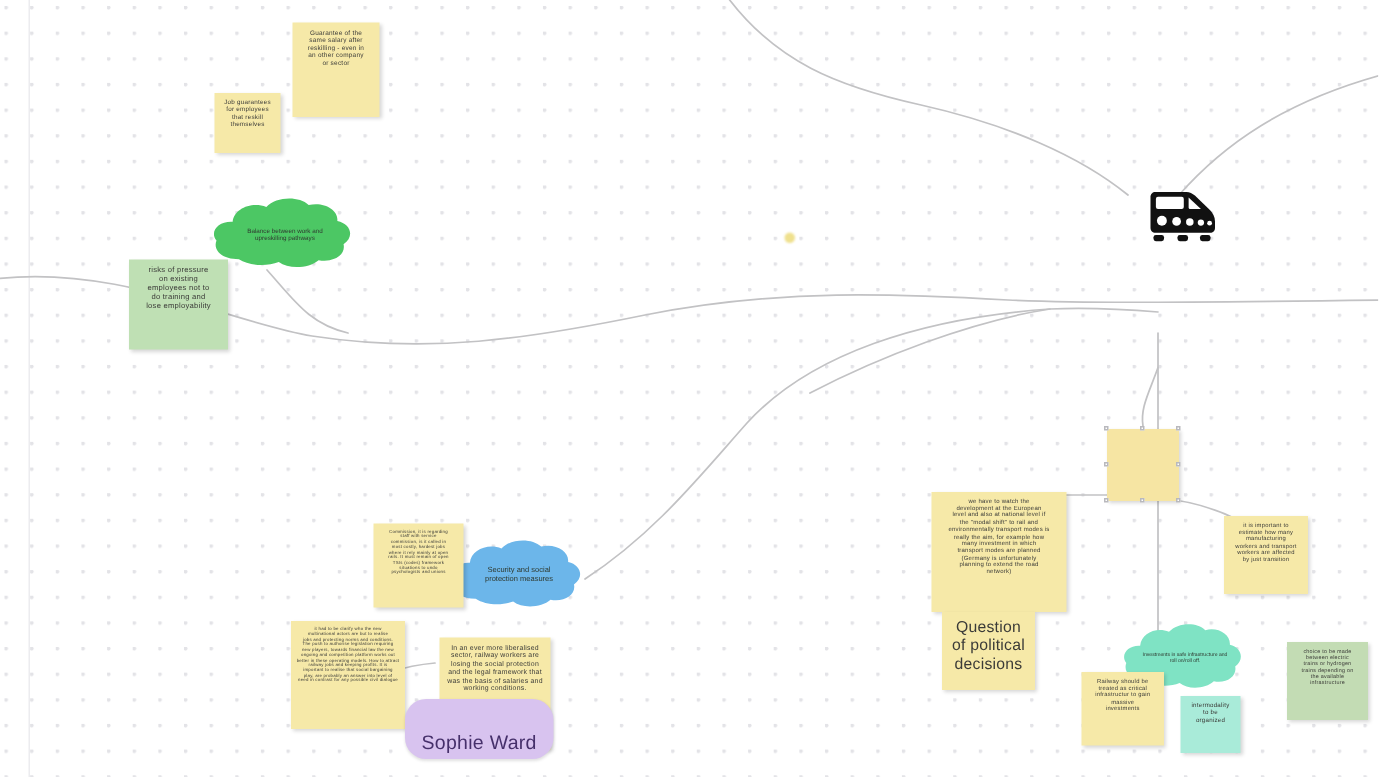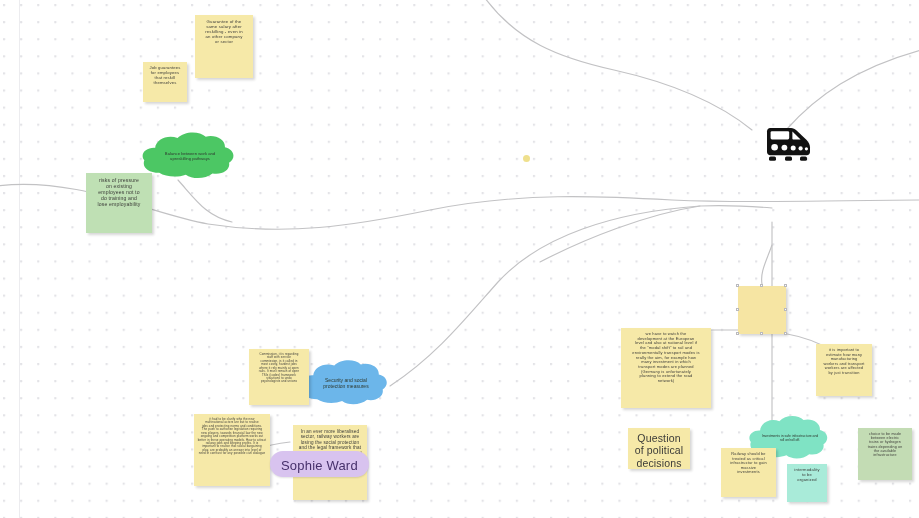--- a/index.html
+++ b/index.html
@@ -70,25 +70,25 @@
     font-weight: bold;
     letter-spacing: .055em;
     line-height: 1.28;
     color: #2c2c2c;
     white-space: pre-line;
   }
 
   
   #cursor-label {
     position: absolute;
-    left: 270px; top: 451px;
+    left: 270px; top: 466px;
     background: #d8c3ef;
     color: #46306b;
     border-radius: 14px;
-    padding: 7px 11px 4px 11px;
+    padding: 21px 11px 4px 11px;
     font-size: 13px;
     letter-spacing: .015em;
     box-shadow: 0 1px 2px rgba(0,0,0,.12);
     white-space: nowrap;
   }
 
   
   #empty-note {
     position: absolute;
     left: 738px; top: 286px;
@@ -239,21 +239,21 @@
 level and also at national level if
 the "modal shift" to rail and
 environmentally transport modes is
 really the aim, for example how
 many investment in which
 transport modes are planned
 (Germany is unfortunately
 planning to extend the road
 network)</span>
       </div>
-      <div class="note yellow" style="left: 628px; top: 428px; width: 62px; height: 41px;">
+      <div class="note yellow" style="left: 628px; top: 408px; width: 62px; height: 52px;">
         <span class="txt" style="font-size: 10.5px;">Question
 of political
 decisions</span>
       </div>
       <div class="note yellow" style="left: 293px; top: 425px; width: 74px; height: 75px;">
         <span class="txt" style="font-size: 4.6px;">In an ever more liberalised
 sector, railway workers are
 losing the social protection
 and the legal framework that
 was the basis of salaries and

